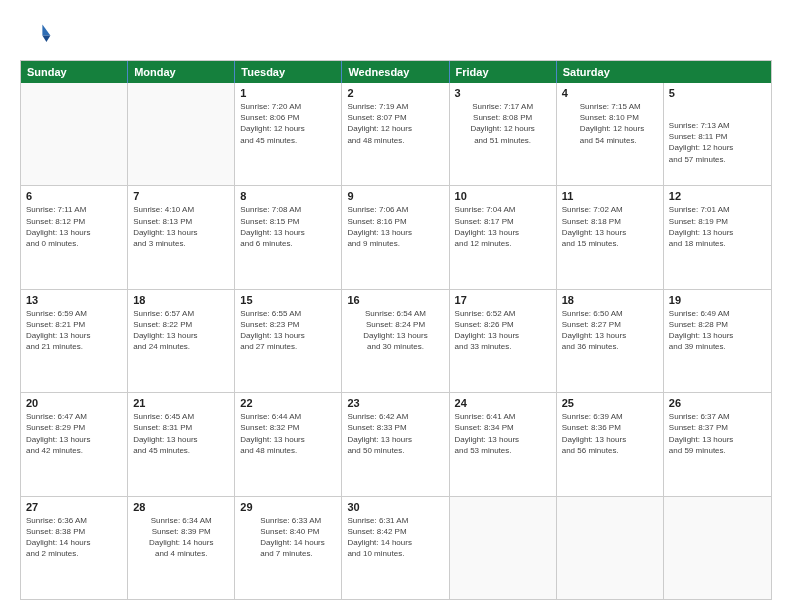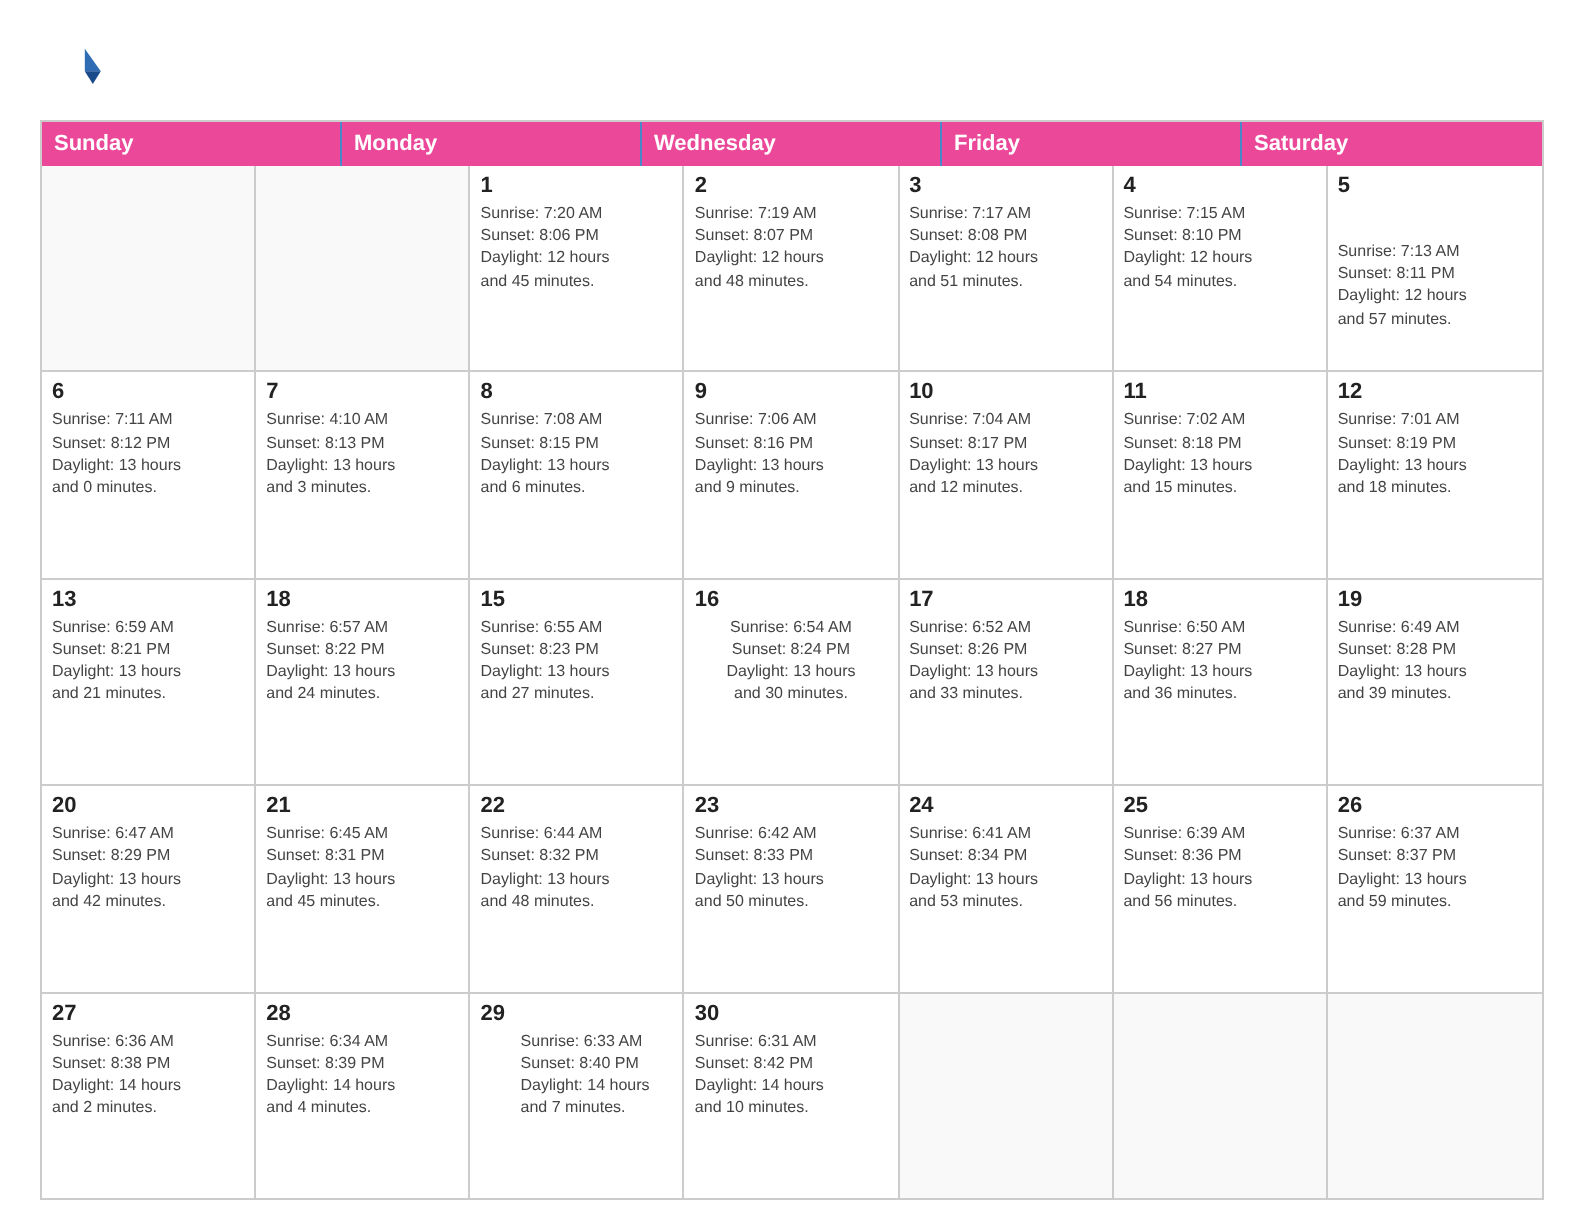--- a/index.html
+++ b/index.html
@@ -55,22 +55,22 @@
       margin-top: 2px;
     }
     .calendar {
       flex: 1;
       display: flex;
       flex-direction: column;
       border: 1px solid #ccc;
     }
     .cal-header {
       display: grid;
-      grid-template-columns: repeat(5, 1fr);
-      background: #ec4899;
+      grid-template-columns: repeat(7, 1fr);
+      background: #15803d;
     }
     .cal-header-cell {
       color: white;
       font-size: 11px;
       font-weight: bold;
       padding: 5px 6px;
       border-right: 1px solid #4a87c8;
     }
     .cal-header-cell:last-child { border-right: none; }
     .cal-body {
@@ -124,20 +124,21 @@
     <div class="title-block">
       <div class="main-title"></div>
       <div class="subtitle"></div>
     </div>
   </div>
 
   <div class="calendar">
     <div class="cal-header">
     <div class="cal-header-cell">Sunday</div>
         <div class="cal-header-cell">Monday</div>
+        <div class="cal-header-cell">Tuesday</div>
         <div class="cal-header-cell">Wednesday</div>
         <div class="cal-header-cell">Friday</div>
         <div class="cal-header-cell">Saturday</div>
       </div>
     <div class="cal-body">
     <div class="cal-row">
           <div class="cal-cell empty"></div>
           <div class="cal-cell empty"></div>
           <div class="cal-cell">
             <div class="day-num">1</div>
@@ -148,28 +149,28 @@
           </div>
           <div class="cal-cell">
             <div class="day-num">2</div>
             <div class="day-info" style="white-space: pre-line;">Sunrise: 7:19 AM
 Sunset: 8:07 PM
 Daylight: 12 hours
 and 48 minutes.</div>
           </div>
           <div class="cal-cell">
             <div class="day-num">3</div>
-            <div class="day-info" style="white-space: pre-line;">Sunrise: 7:17 AM
+            <div class="day-info" style="white-space: pre-line; text-align: center;">Sunrise: 7:17 AM
 Sunset: 8:08 PM
 Daylight: 12 hours
 and 51 minutes.</div>
           </div>
           <div class="cal-cell">
             <div class="day-num">4</div>
-            <div class="day-info" style="white-space: pre-line;">Sunrise: 7:15 AM
+            <div class="day-info" style="white-space: pre-line; margin-left: 18px;">Sunrise: 7:15 AM
 Sunset: 8:10 PM
 Daylight: 12 hours
 and 54 minutes.</div>
           </div>
           <div class="cal-cell">
             <div class="day-num">5</div>
             <div class="day-info" style="white-space: pre-line; margin-top: 21px;">Sunrise: 7:13 AM
 Sunset: 8:11 PM
 Daylight: 12 hours
 and 57 minutes.</div>
@@ -331,21 +332,21 @@
         <div class="cal-row">
           <div class="cal-cell">
             <div class="day-num">27</div>
             <div class="day-info" style="white-space: pre-line;">Sunrise: 6:36 AM
 Sunset: 8:38 PM
 Daylight: 14 hours
 and 2 minutes.</div>
           </div>
           <div class="cal-cell">
             <div class="day-num">28</div>
-            <div class="day-info" style="white-space: pre-line;">Sunrise: 6:34 AM
+            <div class="day-info" style="white-space: pre-line; text-align: center;">Sunrise: 6:34 AM
 Sunset: 8:39 PM
 Daylight: 14 hours
 and 4 minutes.</div>
           </div>
           <div class="cal-cell">
             <div class="day-num">29</div>
             <div class="day-info" style="white-space: pre-line; margin-left: 20px;">Sunrise: 6:33 AM
 Sunset: 8:40 PM
 Daylight: 14 hours
 and 7 minutes.</div>

